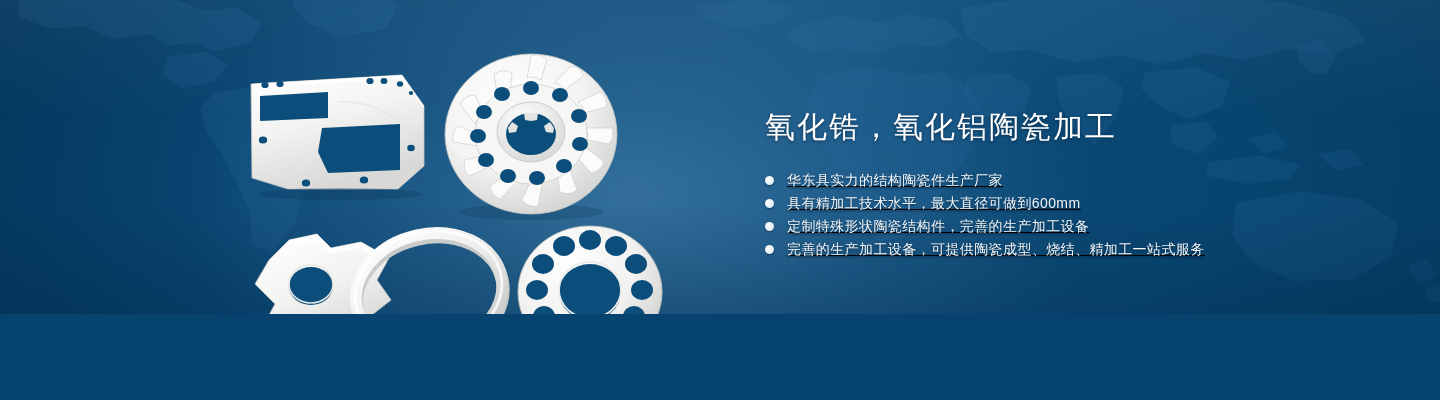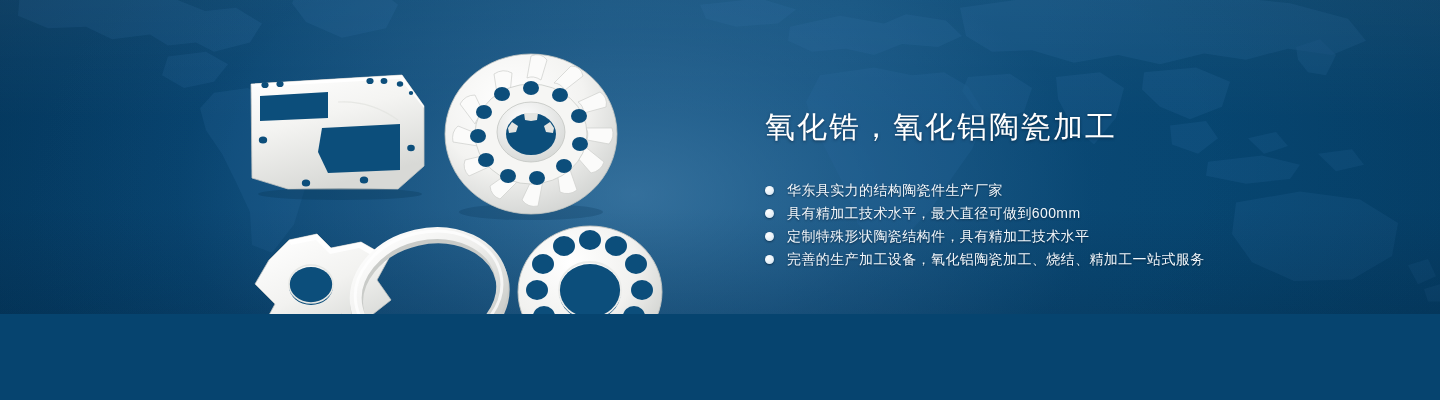--- a/index.html
+++ b/index.html
@@ -90,22 +90,23 @@
     font-size: 30px;
     font-weight: 400;
     line-height: 1.25;
     letter-spacing: 2px;
     color: #ffffff;
     text-shadow: 0 1px 3px rgba(0,20,40,0.55);
     white-space: nowrap;
   }
   .bullets {
     list-style: none;
-    margin: 33px 0 0 0;
+    margin: 23px 0 0 0;
     padding: 0;
+    text-decoration: underline;
   }
   .bullet {
     display: flex;
     align-items: center;
     height: 23px;
     margin-bottom: 0px;
   }
   .dot {
     flex: 0 0 auto;
     width: 9px;
@@ -348,24 +349,24 @@
         <span class="bullet-text">华东具实力的结构陶瓷件生产厂家</span>
       </li>
 
       <li class="bullet">
         <span class="dot"></span>
         <span class="bullet-text">具有精加工技术水平，最大直径可做到600mm</span>
       </li>
 
       <li class="bullet">
         <span class="dot"></span>
-        <span class="bullet-text">定制特殊形状陶瓷结构件，具有精加工技术水平</span>
+        <span class="bullet-text">定制特殊形状陶瓷结构件，完善的生产加工设备</span>
       </li>
 
       <li class="bullet">
         <span class="dot"></span>
-        <span class="bullet-text">完善的生产加工设备，氧化铝陶瓷加工、烧结、精加工一站式服务</span>
+        <span class="bullet-text">完善的生产加工设备，可提供陶瓷成型、烧结、精加工一站式服务</span>
       </li>
 
     </ul>
   </div>
 
 </div>
 
 </body></html>

